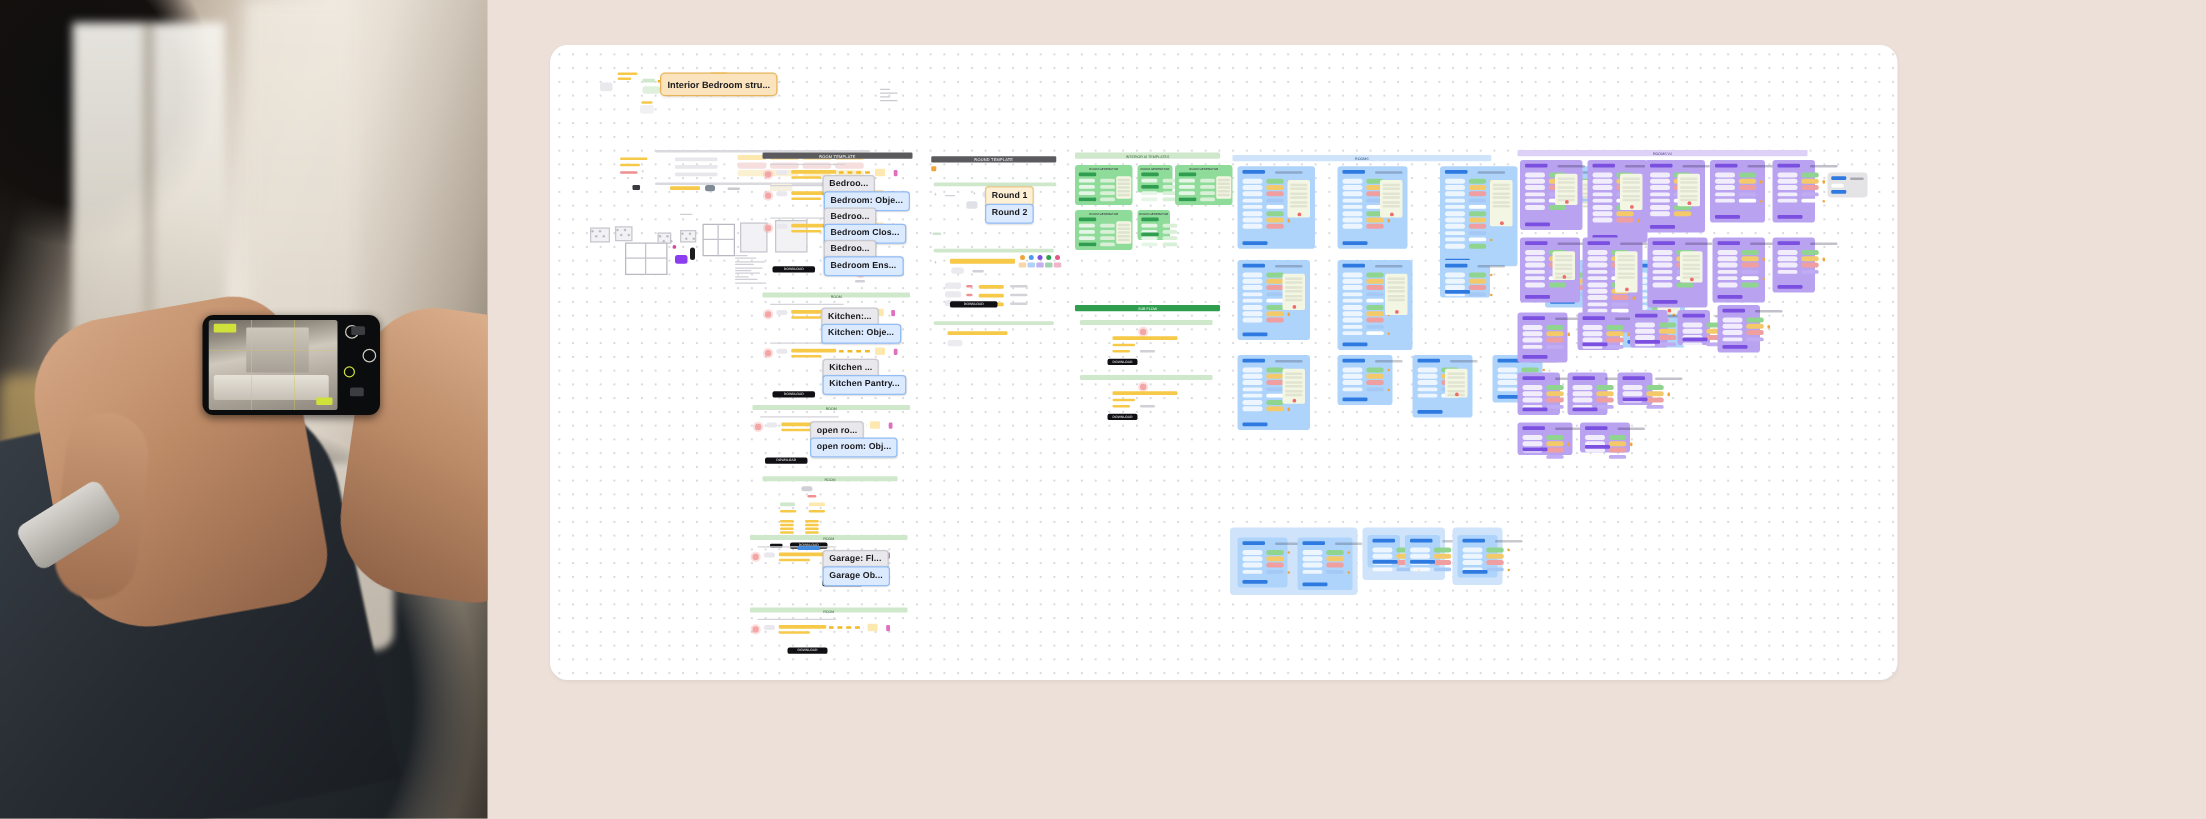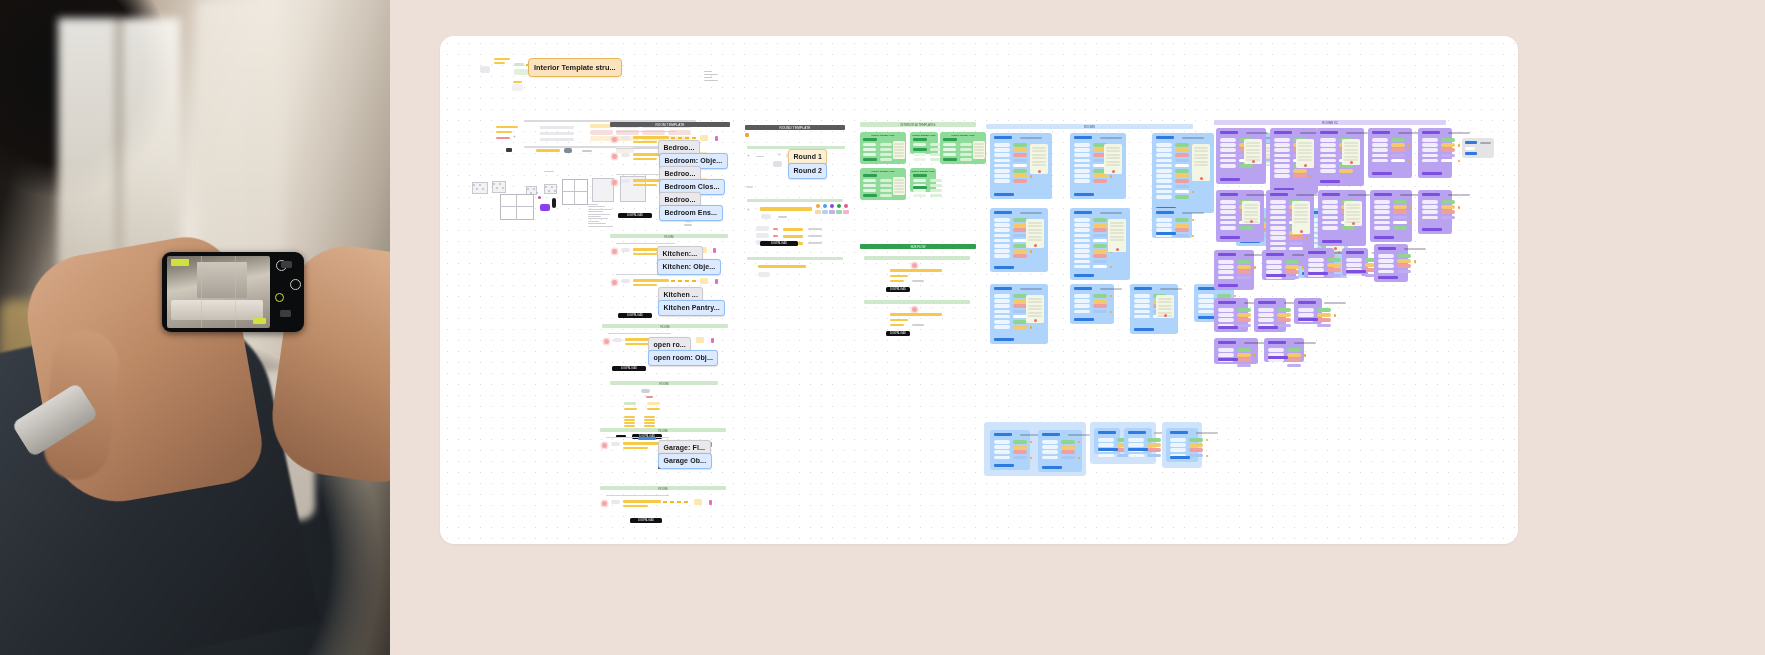--- a/index.html
+++ b/index.html
@@ -1386,21 +1386,21 @@
         <div class="box" style="left: 828px; top: 327.6px; width: 16px; height: 3.6px; background: rgba(255, 255, 255, 0.8);"></div>
         <div class="box" style="left: 847px; top: 327.6px; width: 14px; height: 3.6px; background: rgb(192, 172, 242);"></div>
         <div class="btn-purple" style="left: 828px; top: 320px; width: 20px; height: 3.2px;"></div>
         <div class="grp gray" style="left: 1022px; top: 102px; width: 32px; height: 20px;"></div>
         <div class="btn-blue" style="left: 1025px; top: 105px; width: 12px; height: 3px;"></div>
         <div class="bar" style="left: 1040px; top: 106px; width: 11px; height: 1.6px; background: rgb(168, 168, 178);"></div>
         <div class="box" style="left: 1025px; top: 111px; width: 10px; height: 3px; background: rgb(255, 255, 255);"></div>
         <div class="btn-blue" style="left: 1025px; top: 116px; width: 12px; height: 3px;"></div>
       </div>
 
-    <div class="title-tag" style="left:88px; top:22px;">Interior Template stru...</div>
+    <div class="title-tag" style="left:88px; top:22px;">Interior Bedroom stru...</div>
 
     <div class="nametag big amber" style="left:348px; top:113px;">Round 1</div>
     <div class="nametag big sel" style="left:348px; top:127px;">Round 2</div>
 
     <div class="nametag big" style="left:218px; top:104px;">Bedroo...</div>
     <div class="nametag big sel" style="left:219px; top:117px;">Bedroom: Obje...</div>
     <div class="nametag big" style="left:219px; top:130px;">Bedroo...</div>
     <div class="nametag big sel" style="left:219px; top:143px;">Bedroom Clos...</div>
     <div class="nametag big" style="left:219px; top:156px;">Bedroo...</div>
     <div class="nametag big sel" style="left:219px; top:169px;">Bedroom Ens...</div>

